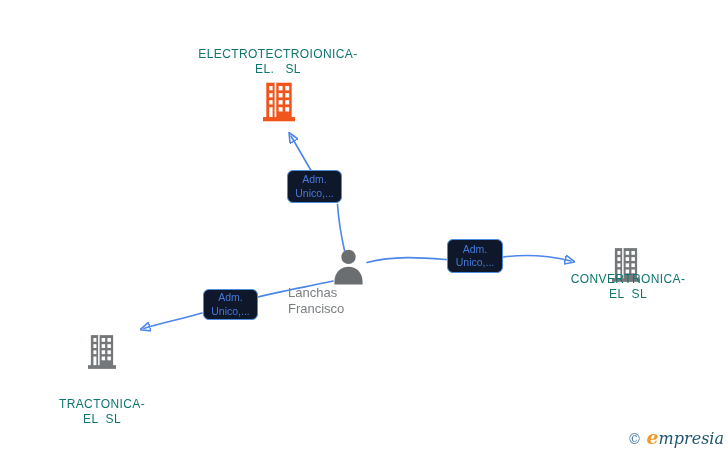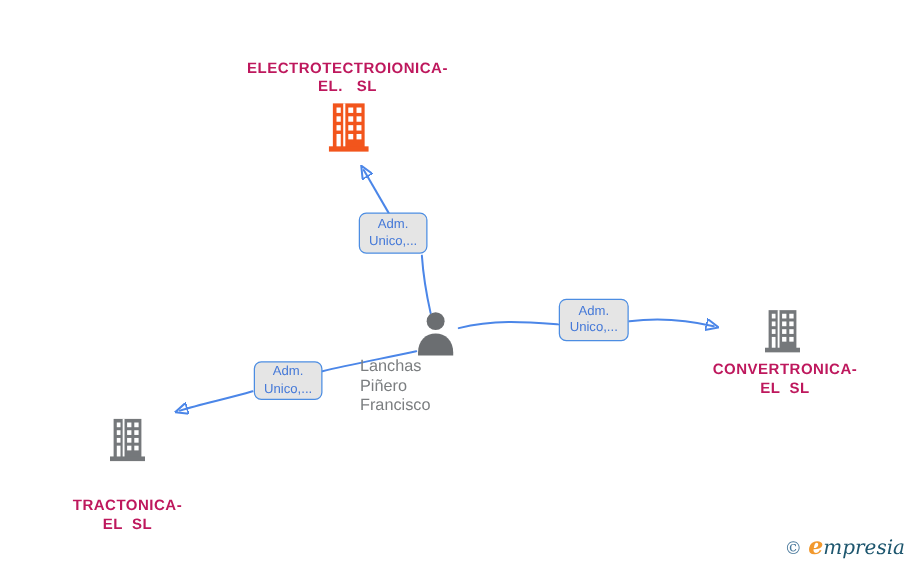--- a/index.html
+++ b/index.html
@@ -3,38 +3,38 @@
 <meta charset="utf-8">
 <style>
   html,body{margin:0;padding:0;background:#fff;}
   .canvas{
     position:relative;width:728px;height:450px;background:#ffffff;
     overflow:hidden;font-family:"Liberation Sans",sans-serif;
   }
   .edges{position:absolute;left:0;top:0;width:728px;height:450px;}
   .edges path{fill:none;stroke:#4b86e8;stroke-width:1.6;stroke-linecap:round;}
   .company-label{
-    position:absolute;font-size:12px;font-weight:bold;color:#be185d;
+    position:absolute;font-size:12px;font-weight:normal;color:#0f766e;
     letter-spacing:.4px;line-height:15px;text-align:center;cursor:pointer;
   }
   .company-label span{display:block;white-space:pre;}
   .person-label{
     position:absolute;font-size:13px;color:#7b7e80;line-height:15.5px;
     text-align:left;cursor:pointer;
   }
   .person-label span{display:block;}
   .icon-building{position:absolute;cursor:pointer;}
   .icon-building svg{display:block;width:100%;height:100%;}
   .b-orange{fill:#f2551c;}
   .b-gray{fill:#75787b;}
   .win{fill:#ffffff;}
   .icon-person{position:absolute;cursor:pointer;}
   .icon-person svg{display:block;width:100%;height:100%;fill:#6b6e71;}
   .edge-label{
-    position:absolute;box-sizing:border-box;background:#e5e5e5;
+    position:absolute;box-sizing:border-box;background:#0f172a;
     border:1.6px solid #4c8de2;border-radius:6px;color:#4579d8;
     font-size:10.5px;line-height:13.5px;display:flex;flex-direction:column;
     align-items:center;justify-content:center;text-align:center;cursor:pointer;
   }
   .edge-label span{display:block;}
   .watermark{
     position:absolute;right:4px;bottom:2px;font-family:"DejaVu Serif",serif;
     font-style:italic;cursor:pointer;white-space:nowrap;
   }
   .wm-c{color:#49799c;font-size:14px;font-style:normal;margin-right:5px;}
@@ -85,21 +85,20 @@
   </div>
 
   <div class="icon-person" style="left:332px;top:249px;width:33px;height:36px;">
     <svg viewBox="0 0 34 36">
       <circle cx="17" cy="7.6" r="7.4"></circle>
       <path d="M2.5,36 L2.5,33.5 C2.5,23.5 9,17.8 17,17.8 C25,17.8 31.5,23.5 31.5,33.5 L31.5,36 Z"></path>
     </svg>
   </div>
   <div class="person-label" style="left:288px;top:285px;width:120px;">
     <span>Lanchas</span>
-    <span>Piñero</span>
     <span>Francisco</span>
   </div>
 
   <div class="icon-building" style="left:612px;top:246px;width:28px;height:38px;">
     <svg viewBox="0 0 34 41">
       <rect class="b-gray" x="3.5" y="0" width="27" height="37.5"></rect>
       <rect class="b-gray" x="0" y="36.5" width="34" height="4.5"></rect>
       <rect class="win" x="12.3" y="0" width="1.8" height="36.5"></rect>
       <rect class="win" x="6.6" y="3.5" width="3.6" height="4.6"></rect>
       <rect class="win" x="6.6" y="11" width="3.6" height="4.6"></rect>
@@ -108,21 +107,21 @@
       <rect class="win" x="16.6" y="3.5" width="4.2" height="4.6"></rect>
       <rect class="win" x="16.6" y="11" width="4.2" height="4.6"></rect>
       <rect class="win" x="16.6" y="18.5" width="4.2" height="4.6"></rect>
       <rect class="win" x="16.6" y="26" width="4.2" height="4.6"></rect>
       <rect class="win" x="23.6" y="3.5" width="4.2" height="4.6"></rect>
       <rect class="win" x="23.6" y="11" width="4.2" height="4.6"></rect>
       <rect class="win" x="23.6" y="18.5" width="4.2" height="4.6"></rect>
       <rect class="win" x="23.6" y="26" width="4.2" height="4.6"></rect>
     </svg>
   </div>
-  <div class="company-label" style="left:556px;top:288px;width:144px;">
+  <div class="company-label" style="left:556px;top:272px;width:144px;">
     <span>CONVERTRONICA-</span>
     <span>EL  SL</span>
   </div>
 
   <div class="icon-building" style="left:88px;top:333px;width:28px;height:38px;">
     <svg viewBox="0 0 34 41">
       <rect class="b-gray" x="3.5" y="0" width="27" height="37.5"></rect>
       <rect class="b-gray" x="0" y="36.5" width="34" height="4.5"></rect>
       <rect class="win" x="12.3" y="0" width="1.8" height="36.5"></rect>
       <rect class="win" x="6.6" y="3.5" width="3.6" height="4.6"></rect>

